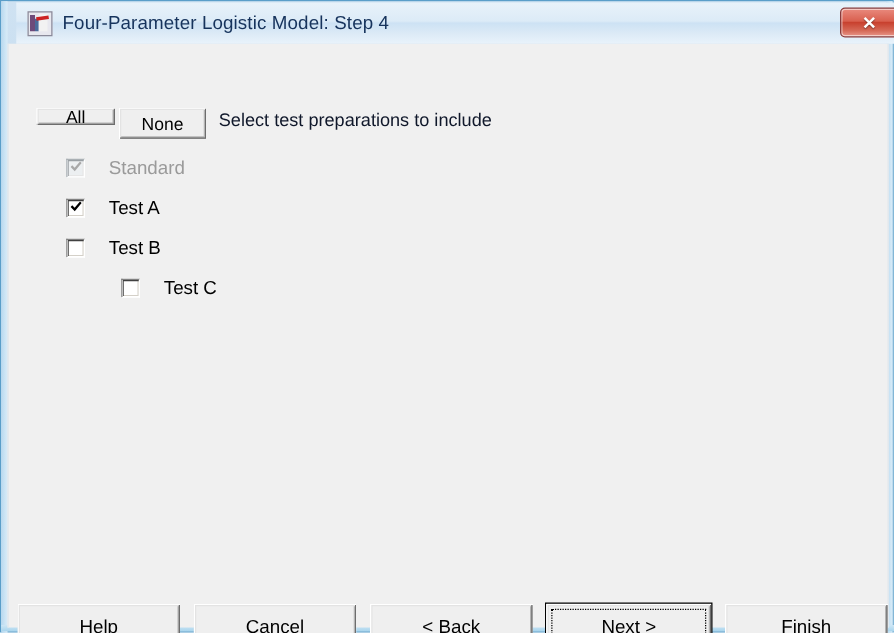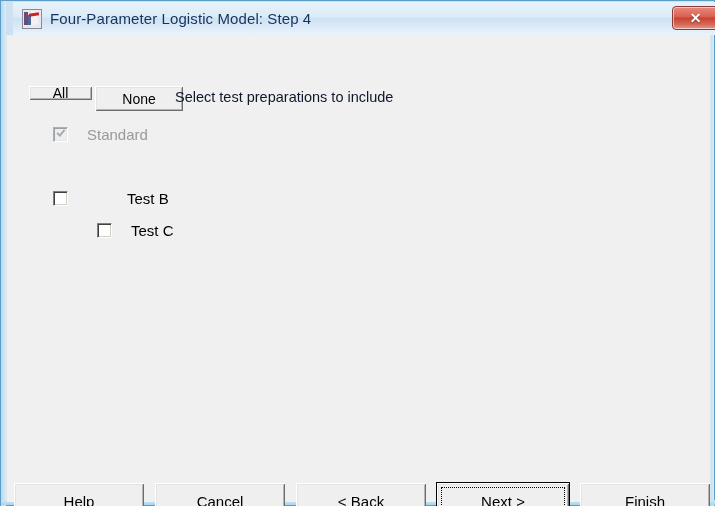--- a/index.html
+++ b/index.html
@@ -139,21 +139,21 @@
     position: absolute;
     left: 4px; right: 4px; top: 4px; bottom: 4px;
     border: 1px dotted #000000;
     pointer-events: none;
   }
   .btn-label { position: relative; z-index: 2; }
   .acc { text-decoration: underline; }
 
   
   .btn-all  { left: 22px;  top: 51px; width: 63px; height: 14px; font-size: 14px; }
-  .btn-none { left: 88px;  top: 51px; width: 88px; height: 25px; font-size: 14px; text-align: center; }
+  .btn-none { left: 88px;  top: 51px; width: 70px; height: 25px; font-size: 14px; text-align: center; }
 
   .hint {
     position: absolute;
     left: 168px; top: 54px;
     font-size: 14.5px;
     color: #0f172a;
     font-family: "Liberation Sans", sans-serif;
     white-space: nowrap;
   }
 
@@ -194,21 +194,21 @@
     margin-left: 19px;
     font-size: 15px;
     color: #000000;
     font-family: "Liberation Sans", sans-serif;
     white-space: nowrap;
   }
   .cblabel.disabled { color: #9a9a9a; }
 
   .row-standard { top: 88px; }
   .row-a        { top: 120px; }
-  .row-b        { top: 152px; gap: 40px; }
+  .row-b        { top: 152px; }
   .row-c        { top: 184px; padding-left: 44px; }
 
   
   .bottom-btn { top: 448px; height: 36px; font-size: 15px; }
   .b-help   { left: 7px;   width: 130px; }
   .b-cancel { left: 148px; width: 130px; }
   .b-back   { left: 289px; width: 130px; }
   .b-next   { left: 430px; width: 132px; }
   .b-finish { left: 573px; width: 130px; }
 </style>
@@ -248,20 +248,30 @@
       <div class="cbox disabled">
         <span class="check">
           <svg width="10" height="12" viewBox="0 0 10 12">
             <path d="M0.5 5.5 L1.8 4.2 L3.7 6.2 L8.0 1.2 L9.3 2.4 L3.8 9.0 Z" fill="#a8a8a8"></path>
           </svg>
         </span>
       </div>
       <span class="cblabel disabled">Standard</span>
     </div>
 
+    <div class="cbrow row-a">
+      <div class="cbox">
+        <span class="check">
+          <svg width="10" height="12" viewBox="0 0 10 12">
+            <path d="M0.5 5.5 L1.8 4.2 L3.7 6.2 L8.0 1.2 L9.3 2.4 L3.8 9.0 Z" fill="#000000"></path>
+          </svg>
+        </span>
+      </div>
+      <span class="cblabel">Test A</span>
+    </div>
 
     <div class="cbrow row-b">
       <div class="cbox"></div>
       <span class="cblabel">Test B</span>
     </div>
 
     <div class="cbrow row-c">
       <div class="cbox"></div>
       <span class="cblabel">Test C</span>
     </div>

